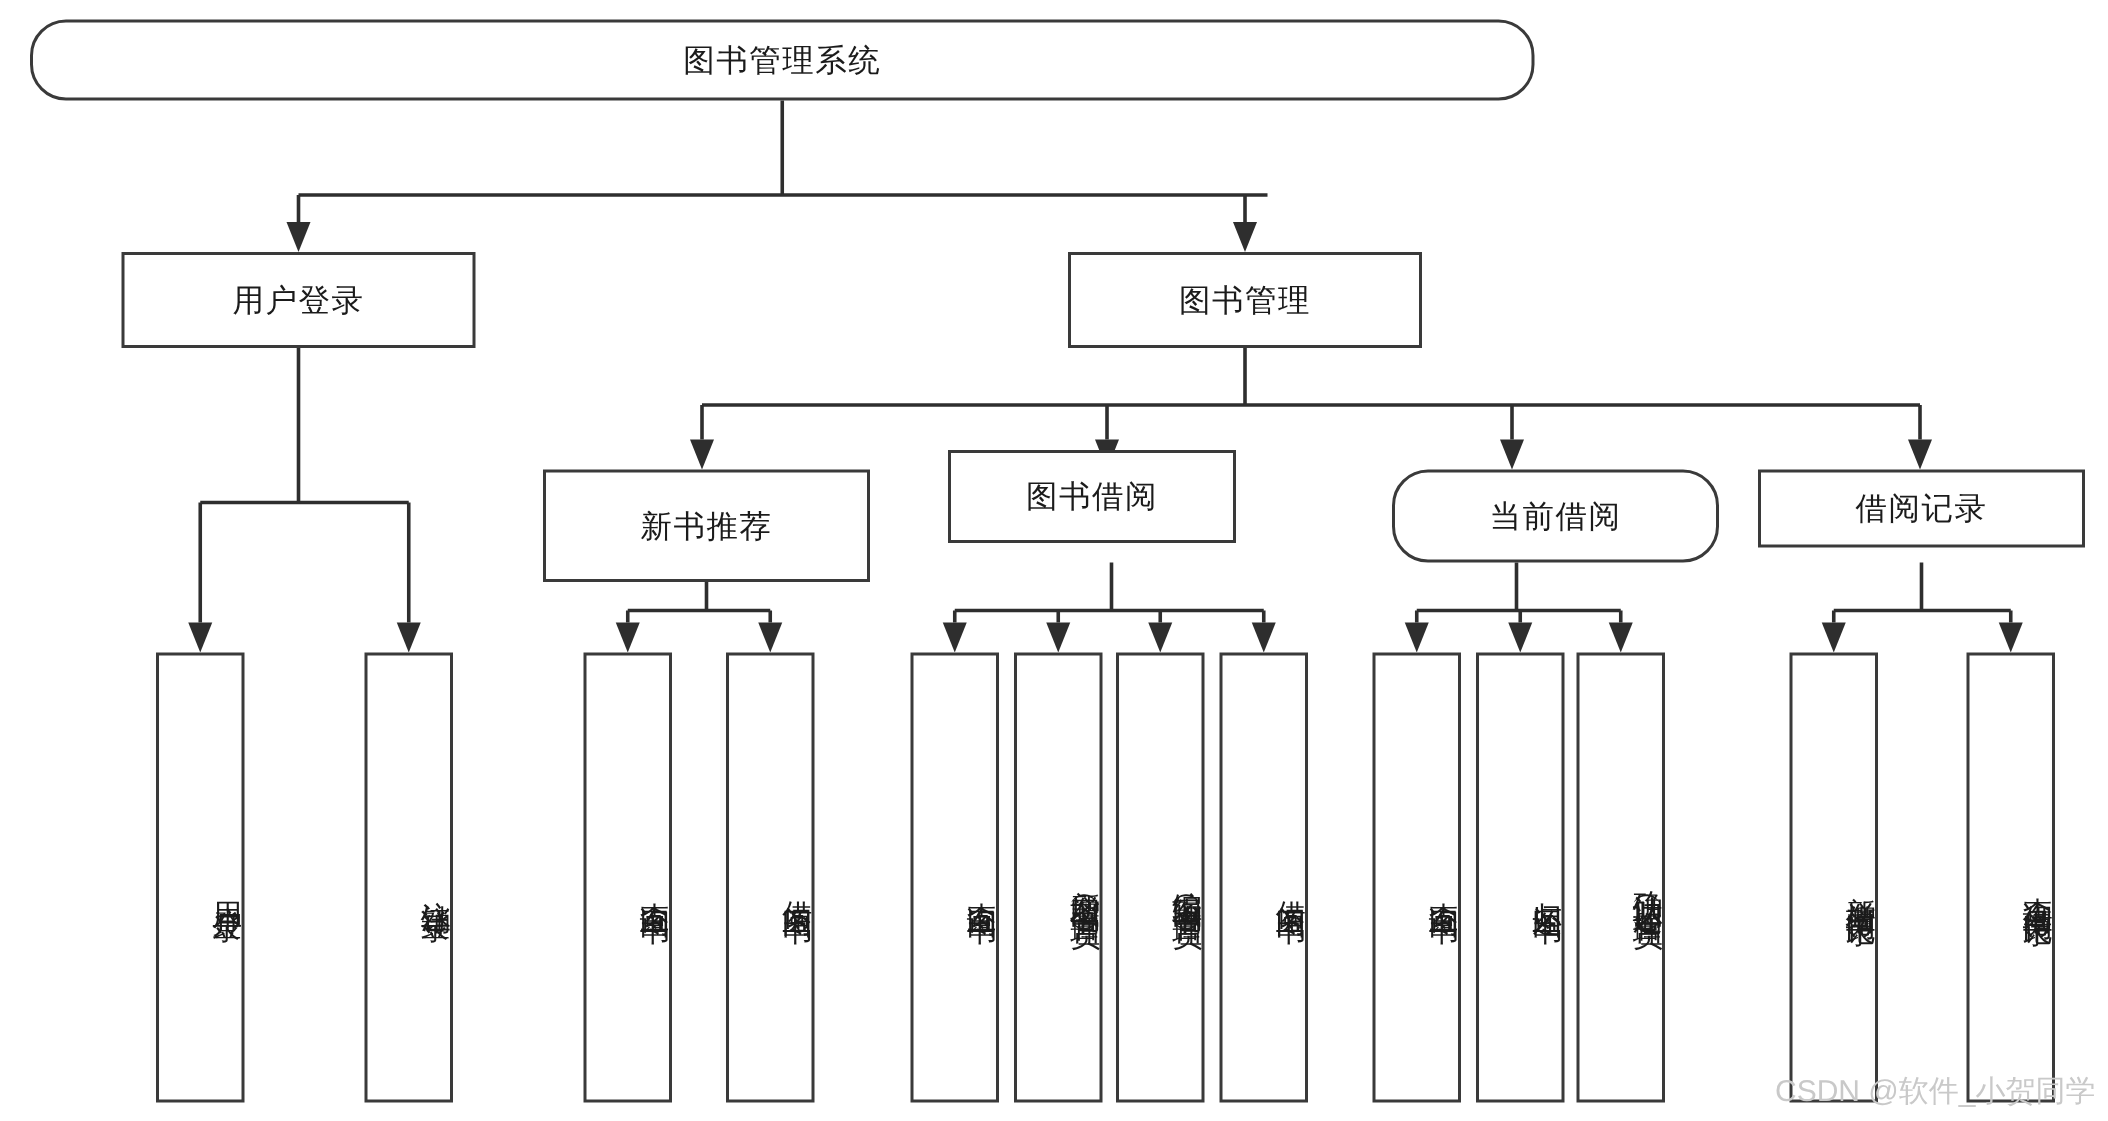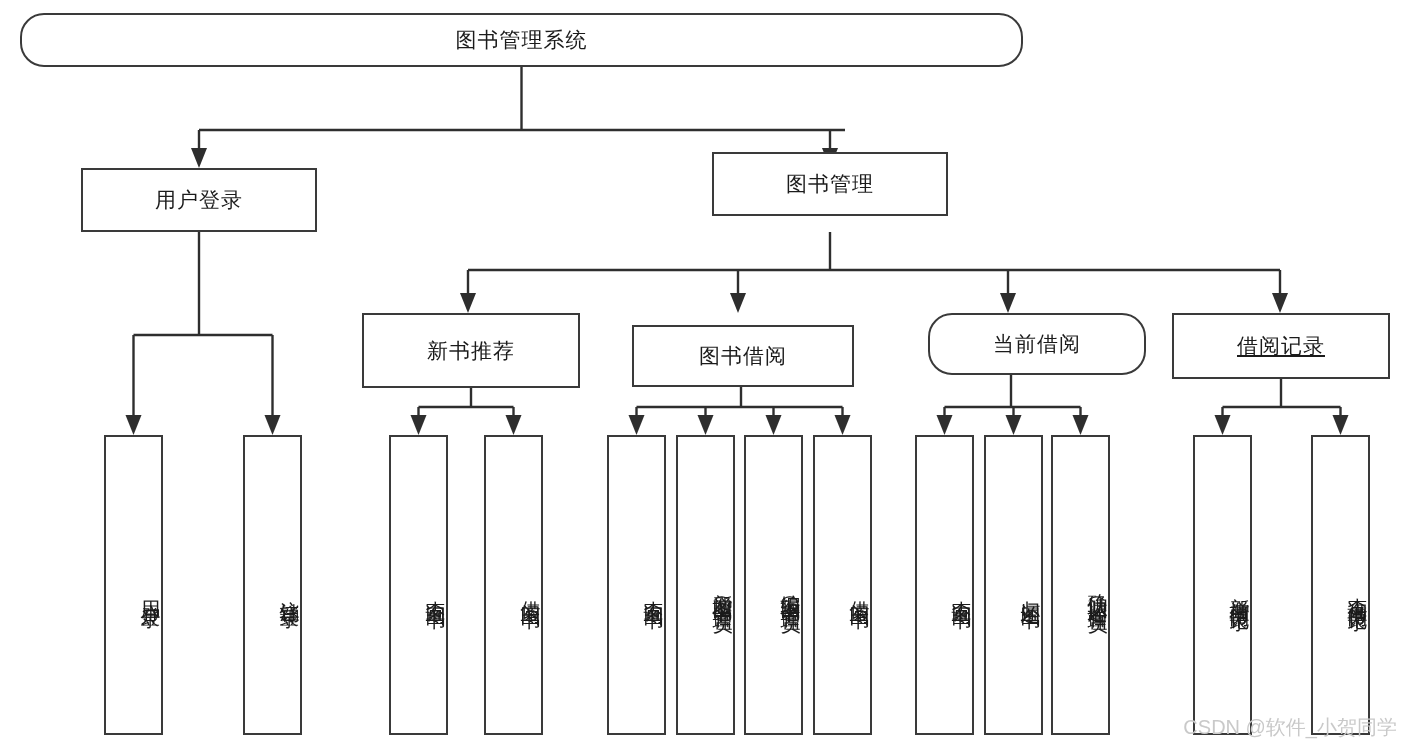--- a/index.html
+++ b/index.html
@@ -117,34 +117,34 @@
     <polygon class="arrowhead" points="1332.5,415 1348.5,415 1340.5,435"></polygon>
   </svg>
 
   <div class="node h" style="left:20px;top:13px;width:1003px;height:54px;border-radius:24px;">
     <span class="lbl">图书管理系统</span>
   </div>
 
   <div class="node h" style="left:81px;top:168px;width:236px;height:64px;">
     <span class="lbl">用户登录</span>
   </div>
-  <div class="node h" style="left:712px;top:152px;width:236px;height:64px;">
+  <div class="node h" style="left:712px;top:168px;width:236px;height:64px;">
     <span class="lbl">图书管理</span>
   </div>
 
   <div class="node h" style="left:362px;top:313px;width:218px;height:75px;">
     <span class="lbl">新书推荐</span>
   </div>
-  <div class="node h" style="left:632px;top:325px;width:222px;height:62px;">
+  <div class="node h" style="left:632px;top:300px;width:192px;height:62px;">
     <span class="lbl">图书借阅</span>
   </div>
   <div class="node h" style="left:928px;top:313px;width:218px;height:62px;border-radius:24px;">
     <span class="lbl">当前借阅</span>
   </div>
-  <div class="node h" style="left:1172px;top:313px;width:218px;height:66px;text-decoration:underline;">
+  <div class="node h" style="left:1172px;top:313px;width:218px;height:52px;">
     <span class="lbl">借阅记录</span>
   </div>
 
   <div class="node v" style="left:104px;top:435px;width:59px;height:300px;">
     <span class="lbl">用户登录</span>
   </div>
   <div class="node v" style="left:243px;top:435px;width:59px;height:300px;">
     <span class="lbl">注销登录</span>
   </div>
 

